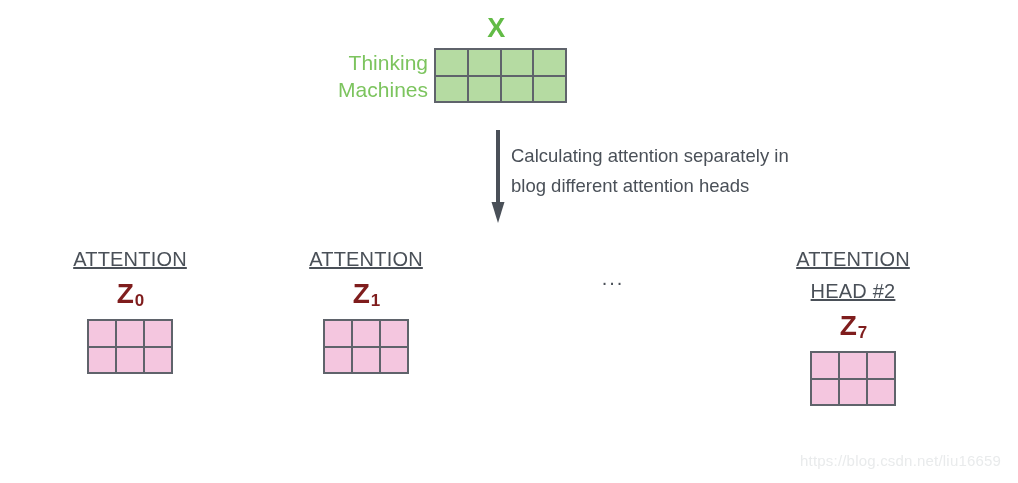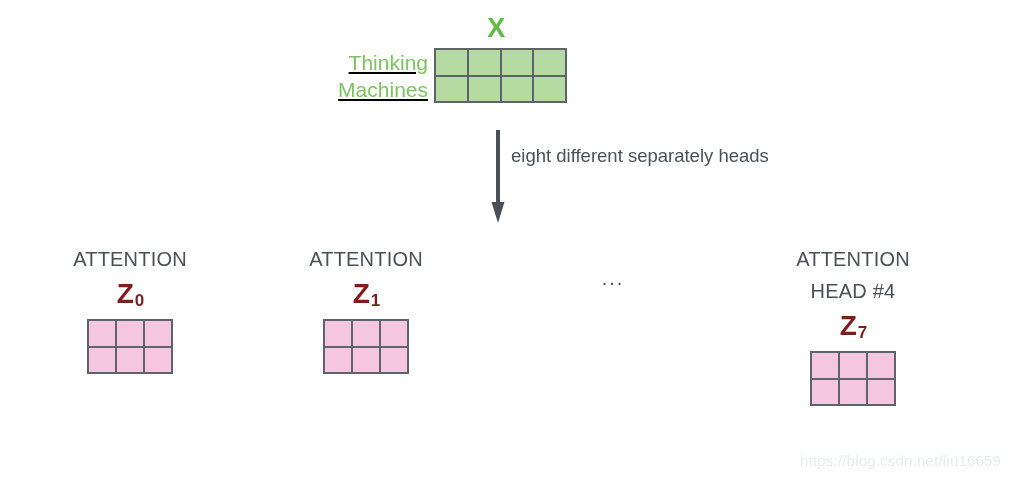--- a/index.html
+++ b/index.html
@@ -31,21 +31,20 @@
     color: #62bb46;
     text-align: center;
     width: 133px;
     margin-left: 130px;
     line-height: 40px;
     letter-spacing: 0.5px;
   }
   .x-row {
     display: flex;
     align-items: flex-end;
-    text-decoration: underline;
   }
   .x-tokens {
     width: 128px;
     text-align: right;
     padding-right: 6px;
     color: #7cc45e;
     font-size: 21px;
     line-height: 27px;
     padding-top: 1px;
     font-weight: normal;
@@ -100,21 +99,21 @@
   .head {
     width: 220px;
     text-align: center;
   }
   .head-title {
     color: #4a5058;
     font-size: 20px;
     line-height: 32px;
     letter-spacing: 0.2px;
   }
-  .head-title span { display: block; }
+  .head-title span { display: block; text-decoration: underline; }
   .head-z {
     color: #7f1d1d;
     font-weight: bold;
     font-size: 28px;
     line-height: 30px;
     margin-top: 4px;
     height: 32px;
   }
   .head-z sub {
     font-size: 17px;
@@ -177,21 +176,22 @@
     </div>
   </div>
 </div>
 
 <svg class="abs" id="flow-arrow" viewBox="0 0 14 94">
   <line x1="7" y1="0" x2="7" y2="76" stroke="#4a5058" stroke-width="4"></line>
   <polygon points="0.5,72 13.5,72 7,93" fill="#4a5058"></polygon>
 </svg>
 
 <div class="abs" id="flow-caption">
-  <span>eight different separately heads</span>
+  <span>Calculating attention separately in</span>
+  <span>blog different attention heads</span>
 </div>
 
 <div class="abs head" id="head0">
   <div class="head-title">
     <span>ATTENTION</span>
   </div>
   <div class="head-z"><span>Z</span><sub>0</sub></div>
   <div class="head-matrix-wrap">
     <div class="matrix matrix-pink">
       <div class="cell"></div>
@@ -219,21 +219,21 @@
       <div class="cell"></div>
     </div>
   </div>
 </div>
 
 <div class="abs" id="ellipsis">...</div>
 
 <div class="abs head" id="head7">
   <div class="head-title">
     <span>ATTENTION</span>
-    <span>HEAD #4</span>
+    <span>HEAD #2</span>
   </div>
   <div class="head-z"><span>Z</span><sub>7</sub></div>
   <div class="head-matrix-wrap">
     <div class="matrix matrix-pink">
       <div class="cell"></div>
       <div class="cell"></div>
       <div class="cell"></div>
       <div class="cell"></div>
       <div class="cell"></div>
       <div class="cell"></div>

